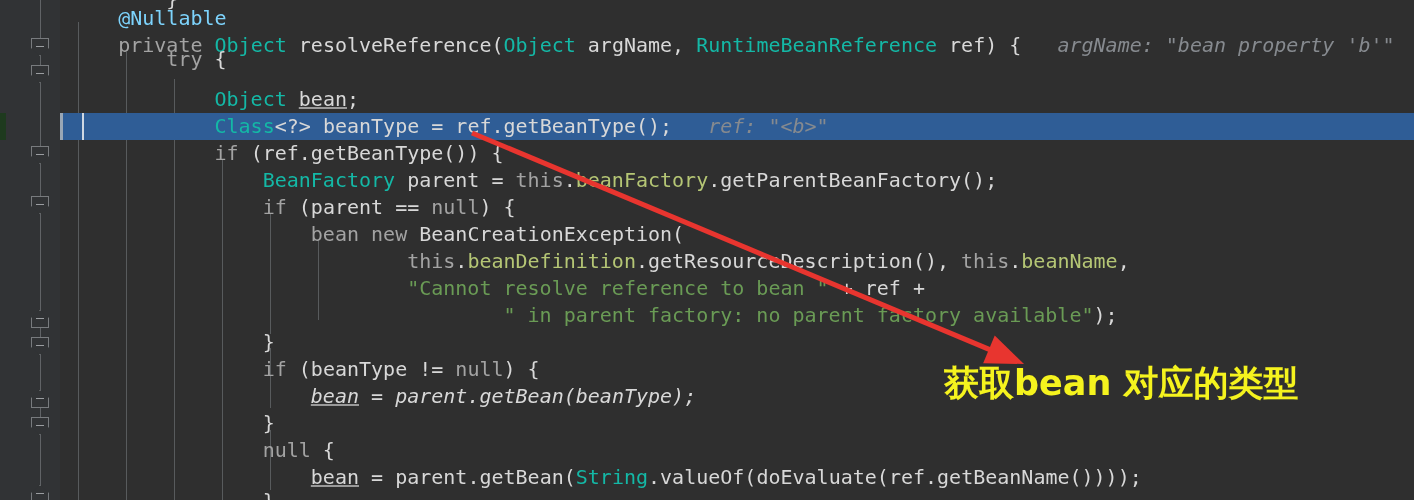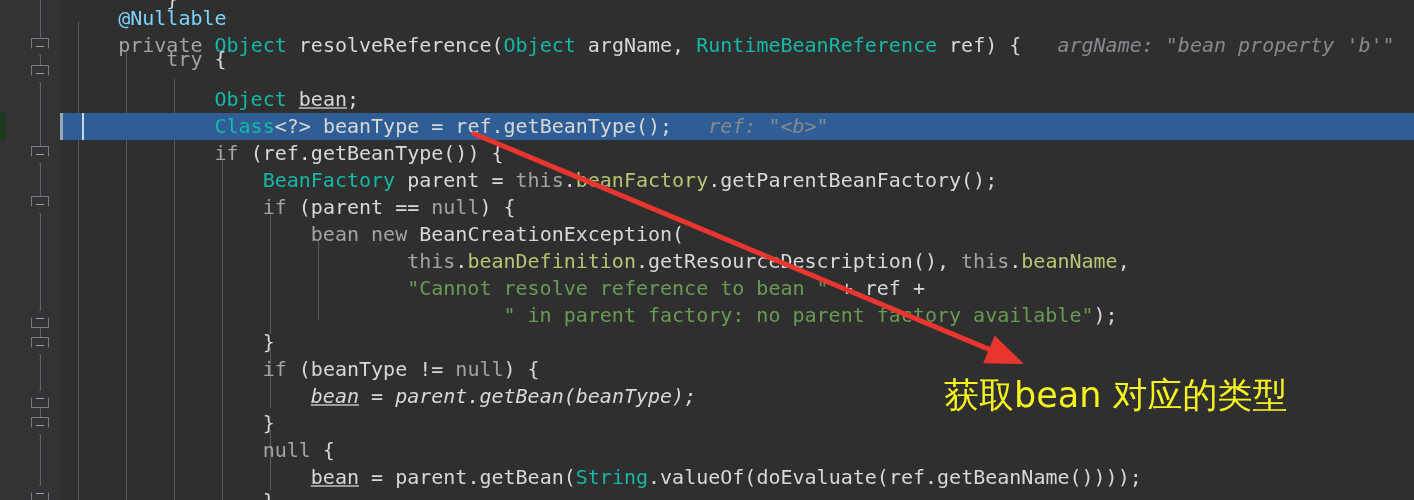--- a/index.html
+++ b/index.html
@@ -76,23 +76,22 @@
   .plain{color:#d8d8d8;}
   .hint{color:#868a8f;font-style:italic;}
   .under{text-decoration:underline;text-decoration-color:#9a9a9a;}
 
   
   .overlay{position:absolute;left:0;top:0;width:1414px;height:500px;pointer-events:none;}
   .cn-note{
     position:absolute;
     color:#f5f31e;
     font-family:"DejaVu Sans","Liberation Sans",sans-serif;
-    font-size:35px;font-weight:400;white-space:pre;
+    font-size:35px;font-weight:700;white-space:pre;
     letter-spacing:0px;
-    margin-top:12px;
   }
 </style>
 </head>
 <body>
 
 <div id="editor">
 
   <div class="gutter">
     <div class="vcs-marker" style="top: 113px; height: 27px; background: rgb(30, 58, 30);"></div>
     <div class="fold-line"></div>

